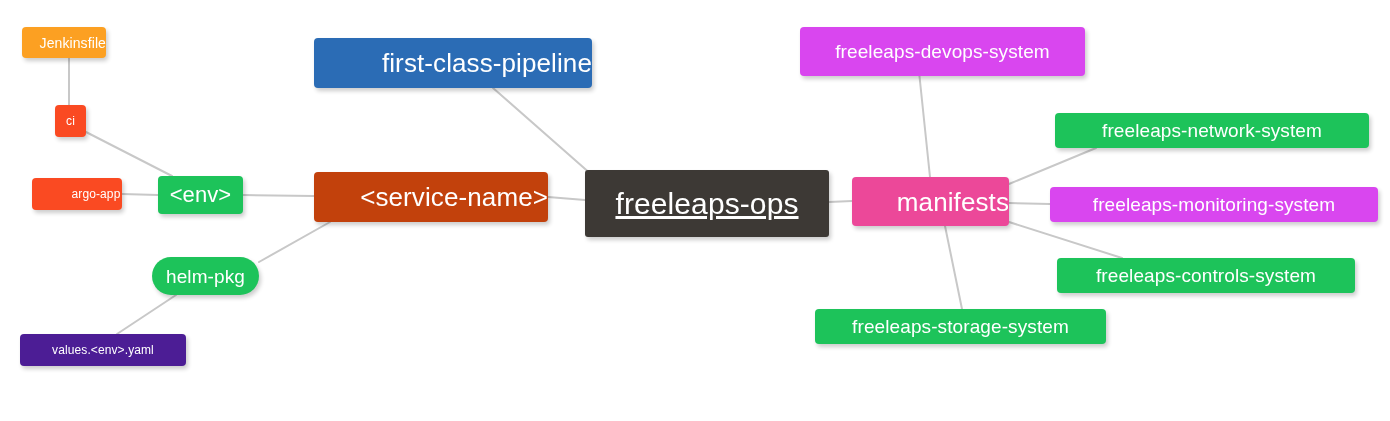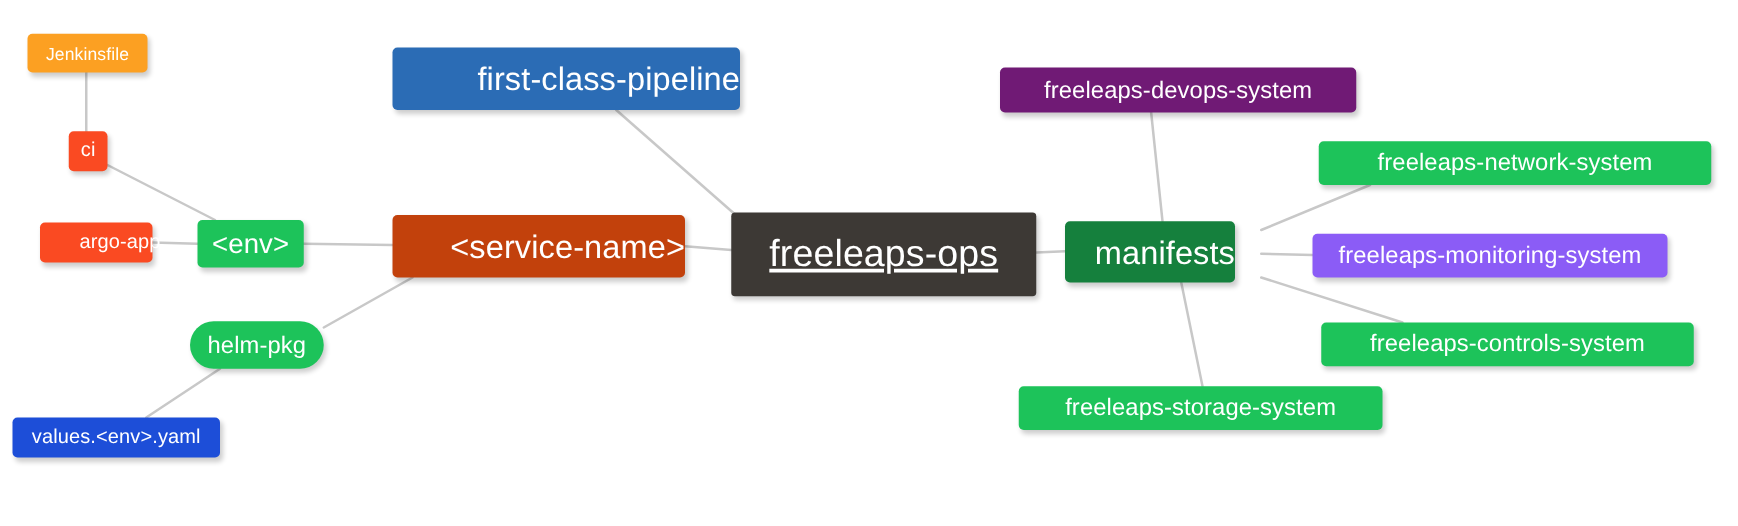--- a/index.html
+++ b/index.html
@@ -43,21 +43,21 @@
     user-select: none;
   }
   .node.root {
     border-radius: 3px;
   }
   
   .tier-root   { font-size: 30px; }
   .tier-major  { font-size: 26px; justify-content: flex-end; }
   .tier-mid    { font-size: 22px; }
   .tier-sub    { font-size: 19px; }
-  .tier-leaf   { font-size: 16px; }
+  .tier-leaf   { font-size: 12px; }
   .tier-tiny   { font-size: 14px; }
 </style>
 </head>
 <body>
 
 <div id="mindmap">
   <svg id="edges" viewBox="0 0 1390 421" xmlns="http://www.w3.org/2000/svg">
       <line x1="585" y1="200" x2="548" y2="197" stroke="#c8c8c8" stroke-width="2" stroke-linecap="round"></line>
       <line x1="592" y1="175" x2="493" y2="88" stroke="#c8c8c8" stroke-width="2" stroke-linecap="round"></line>
       <line x1="829" y1="202" x2="852" y2="201" stroke="#c8c8c8" stroke-width="2" stroke-linecap="round"></line>
@@ -73,51 +73,51 @@
       <line x1="1009" y1="222" x2="1122" y2="258" stroke="#c8c8c8" stroke-width="2" stroke-linecap="round"></line>
       <line x1="945" y1="226" x2="962" y2="309" stroke="#c8c8c8" stroke-width="2" stroke-linecap="round"></line>
     </svg>
   <div id="node-layer">
       <div class="node tier-root root" style="left: 585px; top: 170px; width: 244px; height: 67px; background: rgb(61, 57, 53); text-decoration: underline;">
         <span>freeleaps-ops</span>
       </div>
       <div class="node tier-major" style="left: 314px; top: 172px; width: 234px; height: 50px; background: #c2410c;">
         <span>&lt;service-name&gt;</span>
       </div>
-      <div class="node tier-major" style="left: 852px; top: 177px; width: 136px; height: 49px; background: #15803d;">
+      <div class="node tier-major" style="left: 852px; top: 177px; width: 157px; height: 49px; background: #ec4899;">
         <span>manifests</span>
       </div>
       <div class="node tier-major" style="left: 314px; top: 38px; width: 278px; height: 50px; background: rgb(43, 108, 181);">
         <span>first-class-pipeline</span>
       </div>
       <div class="node tier-mid" style="left: 158px; top: 176px; width: 85px; height: 38px; background: rgb(29, 195, 90);">
         <span>&lt;env&gt;</span>
       </div>
       <div class="node tier-sub" style="left: 152px; top: 257px; width: 107px; height: 38px; background: rgb(29, 195, 90); border-radius: 19px;">
         <span>helm-pkg</span>
       </div>
       <div class="node tier-leaf" style="left: 55px; top: 105px; width: 31px; height: 32px; background: rgb(250, 74, 34);">
         <span>ci</span>
       </div>
-      <div class="node tier-tiny" style="left: 22px; top: 27px; width: 96px; height: 31px; background: rgb(252, 160, 34);">
+      <div class="node tier-tiny" style="left: 22px; top: 27px; width: 84px; height: 31px; background: rgb(252, 160, 34); justify-content: flex-end;">
         <span>Jenkinsfile</span>
       </div>
       <div class="node tier-leaf" style="left: 32px; top: 178px; width: 90px; height: 32px; background: rgb(250, 74, 34); padding-left: 38px;">
         <span>argo-app</span>
       </div>
-      <div class="node tier-leaf" style="left: 10px; top: 334px; width: 166px; height: 32px; background: #1d4ed8;">
+      <div class="node tier-leaf" style="left: 20px; top: 334px; width: 166px; height: 32px; background: #4c1d95;">
         <span>values.&lt;env&gt;.yaml</span>
       </div>
-      <div class="node tier-sub" style="left: 800px; top: 27px; width: 285px; height: 36px; background: #701a75; margin-top: 27px;">
+      <div class="node tier-sub" style="left: 800px; top: 27px; width: 285px; height: 49px; background: #d946ef;">
         <span>freeleaps-devops-system</span>
       </div>
       <div class="node tier-sub" style="left: 1055px; top: 113px; width: 314px; height: 35px; background: rgb(29, 195, 90);">
         <span>freeleaps-network-system</span>
       </div>
-      <div class="node tier-sub" style="left: 1050px; top: 187px; width: 284px; height: 35px; background: #8b5cf6;">
+      <div class="node tier-sub" style="left: 1050px; top: 187px; width: 328px; height: 35px; background: #d946ef;">
         <span>freeleaps-monitoring-system</span>
       </div>
       <div class="node tier-sub" style="left: 1057px; top: 258px; width: 298px; height: 35px; background: rgb(29, 195, 90);">
         <span>freeleaps-controls-system</span>
       </div>
       <div class="node tier-sub" style="left: 815px; top: 309px; width: 291px; height: 35px; background: rgb(29, 195, 90); text-align: right;">
         <span>freeleaps-storage-system</span>
       </div>
     </div>
 </div>

